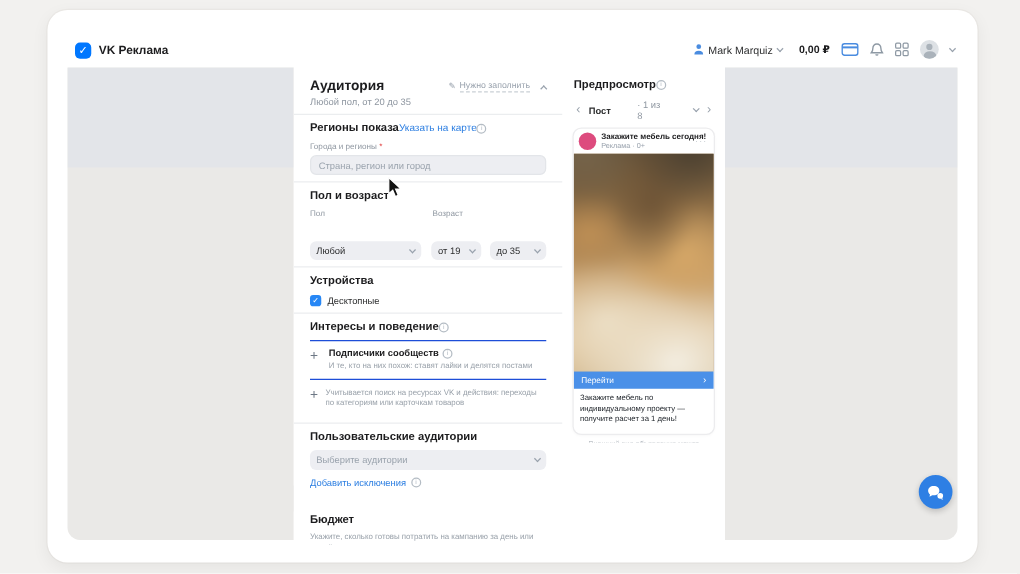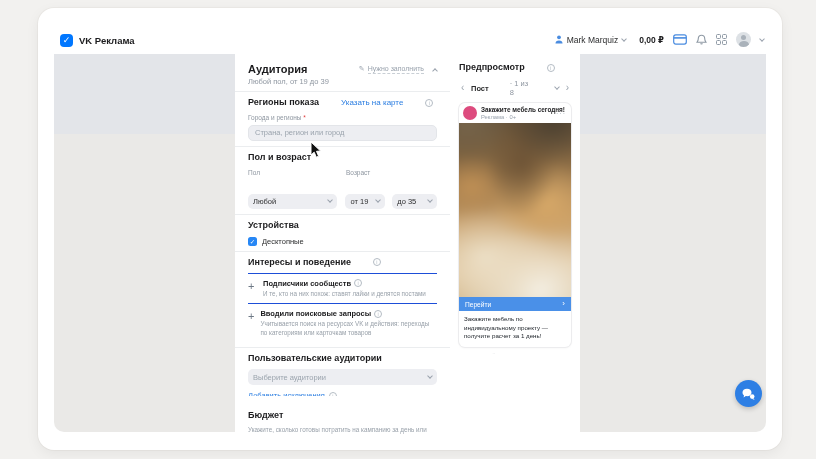--- a/index.html
+++ b/index.html
@@ -34,21 +34,21 @@
   
   .audience-card { position:absolute; left:181px; top:0; width:215px; height:342px; background:#fff;
     border-radius:0 0 8px 8px; padding:0 13px; overflow:hidden; }
   .card-title-row { display:flex; justify-content:space-between; align-items:center; margin-top:9px; }
   .card-title { font-size:11px; font-weight:bold; color:#1c1c1e; }
   .fill-badge { display:flex; align-items:center; gap:3px; }
   .pencil { font-size:7px; color:#99a2ad; }
   .badge-text { font-size:7px; color:#99a2ad; border-bottom:1px dashed #c9cfd5; padding-bottom:1px; }
   .subtitle { font-size:7.5px; color:#8e96a0; margin-top:2px; }
   .div { border-top:1px solid #ebedef; margin:5px -13px; }
-  .sec-head-row { display:flex; align-items:center; gap:22px; }
+  .sec-head-row { display:flex; align-items:center; gap:0; }
   .sec-head { font-size:9px; font-weight:bold; color:#1c1c1e; line-height:11px; }
   .blue-link { font-size:8px; color:#2a7de1; }
   .info { width:8px; height:8px; border:1px solid #b4bcc4; border-radius:50%; color:#b4bcc4; font-size:5.5px;
     line-height:7px; text-align:center; display:inline-block; flex:0 0 auto; }
   .info::after { content:"i"; }
   .field-label { font-size:6.5px; color:#8e96a0; margin-top:6px; }
   .req { color:#e03c3c; }
   .text-input { margin-top:3px; width:100%; height:16px; background:#edeef2; border:1px solid #e3e5e9; border-radius:5px;
     font-size:7.5px; color:#2c2d2e; padding:0 6px; font-family:inherit; }
   .text-input::placeholder { color:#9aa3ad; }
@@ -172,21 +172,21 @@
 
       <div class="audience-card">
         <div class="card-title-row">
           <span class="card-title">Аудитория</span>
           <span class="fill-badge">
             <span class="pencil">✎</span>
             <span class="badge-text">Нужно заполнить</span>
             <span class="chev up" style="margin-left:6px"></span>
           </span>
         </div>
-        <div class="subtitle">Любой пол, от 19 до 39</div>
+        <div class="subtitle">Любой пол, от 20 до 35</div>
         <div class="div"></div>
 
         <div class="sec-head-row">
           <span class="sec-head">Регионы показа</span>
           <span class="blue-link">Указать на карте</span>
           <span class="info"></span>
         </div>
         <div class="field-label"><span>Города и регионы</span> <span class="req">*</span></div>
         <input class="text-input" type="text" placeholder="Страна, регион или город" style="">
         <div class="div"></div>
@@ -229,24 +229,20 @@
             <div class="int-title-row">
               <span class="int-title">Подписчики сообществ</span>
               <span class="info"></span>
             </div>
             <div class="int-desc">И те, кто на них похож: ставят лайки и делятся постами</div>
           </div>
         </div>
         <div class="int-item">
           <span class="plus"></span>
           <div class="int-body">
-            <div class="int-title-row">
-              <span class="int-title">Вводили поисковые запросы</span>
-              <span class="info"></span>
-            </div>
             <div class="int-desc">Учитывается поиск на ресурсах VK и действия: переходы по категориям или карточкам товаров</div>
           </div>
         </div>
         <div class="div"></div>
 
         <div class="sec-head">Пользовательские аудитории</div>
         <div class="select sel-full">
           <span>Выберите аудитории</span>
             <span class="chev"></span>
         </div>

